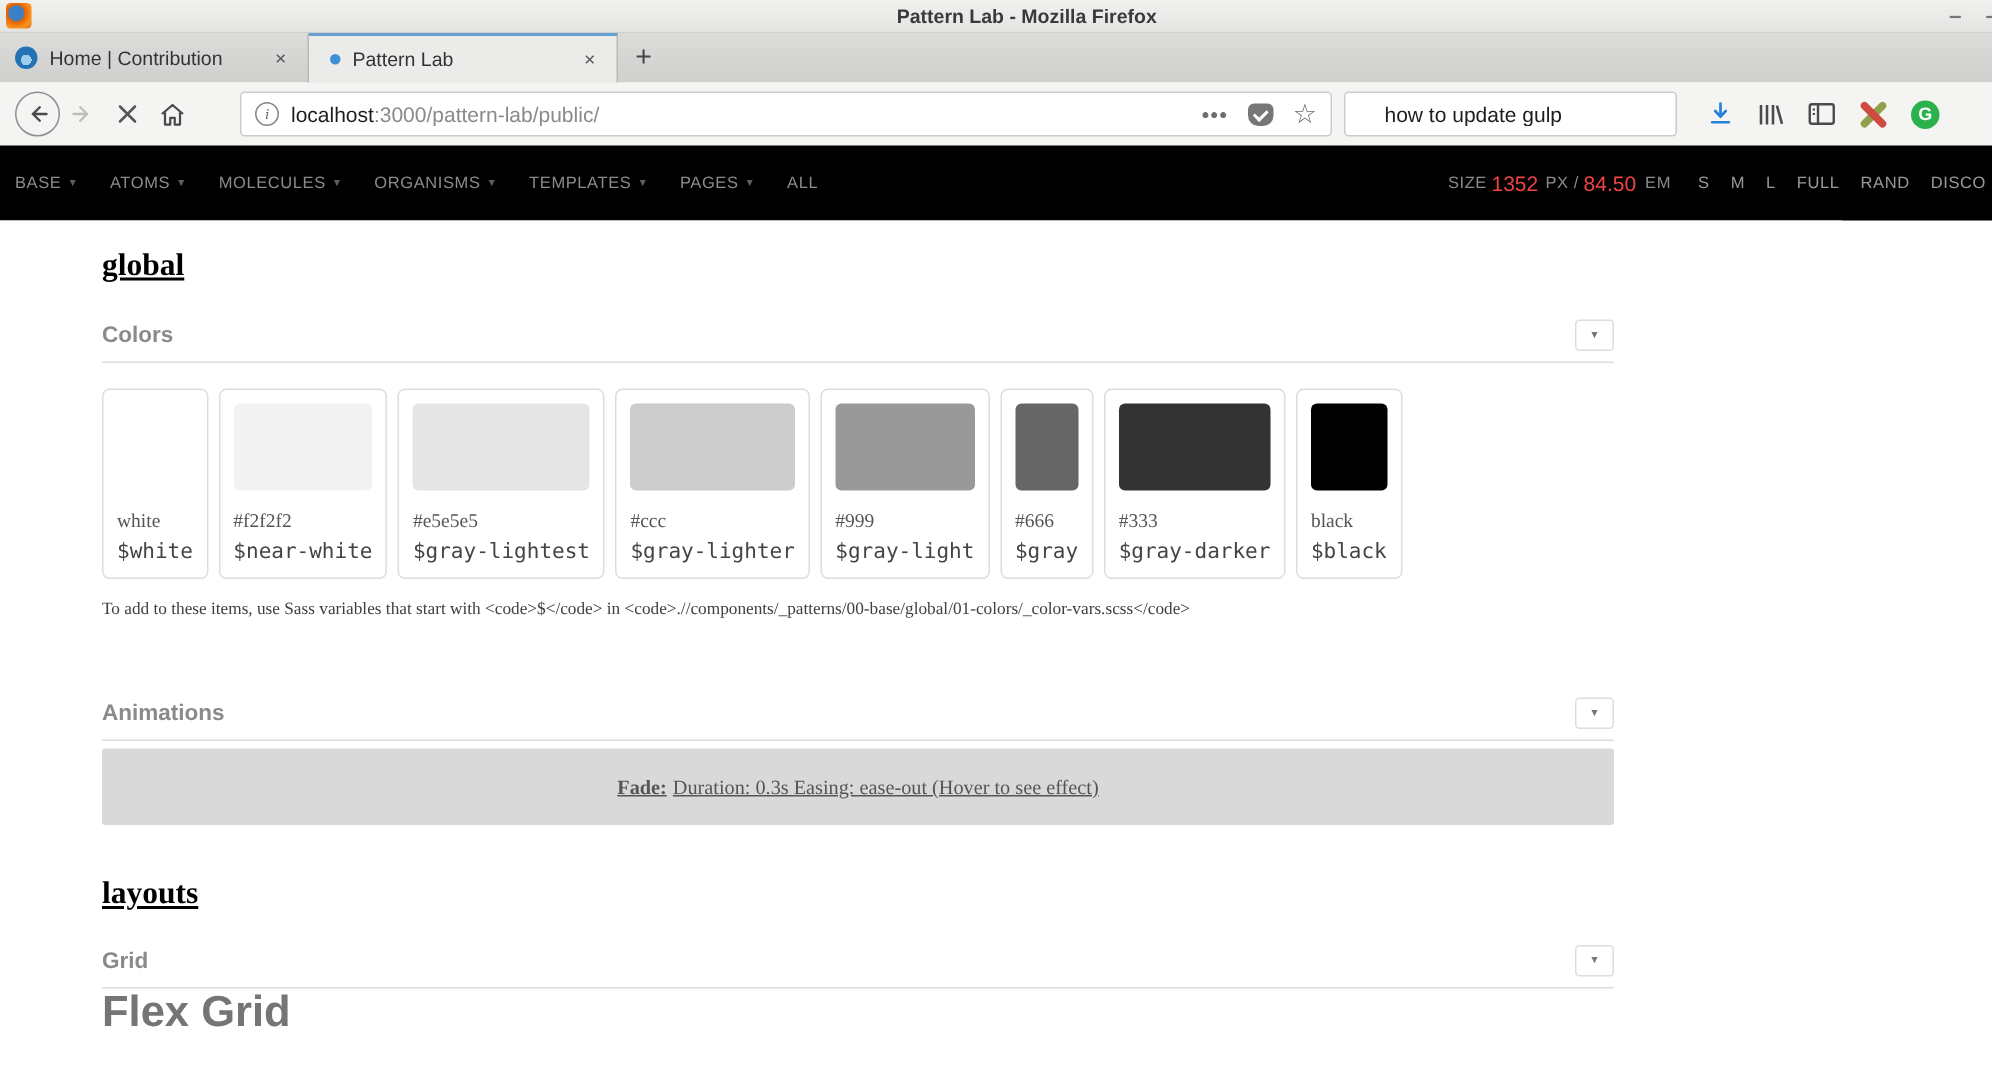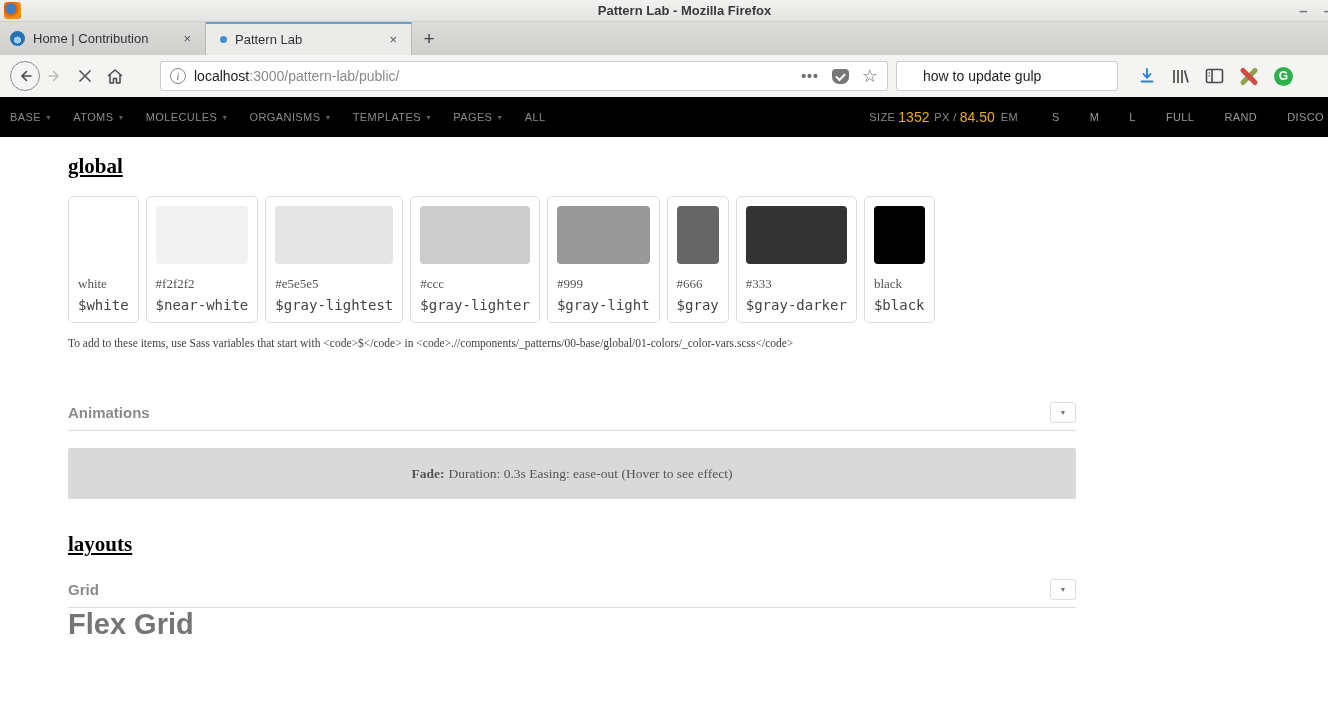--- a/index.html
+++ b/index.html
@@ -56,29 +56,29 @@
   .toolbar-icons { display:flex; align-items:center; gap:15px; margin-left:20px; }
   .lib-icon, .sidebar-icon { display:block; }
   .plugin-x { position:relative; width:20px; height:20px; }
   .plugin-x span { position:absolute; left:-1px; top:8px; width:22px; height:5px; border-radius:3px; }
   .plugin-x .bar-red { background:#cf4a3f; transform:rotate(45deg); }
   .plugin-x .bar-green { background:#8fa14b; transform:rotate(-45deg); }
   .grammarly-icon { width:19px; height:19px; border-radius:50%; background:#2bb24c; color:#fff;
     font-weight:bold; font-size:12px; display:flex; align-items:center; justify-content:center; }
 
   
-  .plbar { height:40px; background:#000; display:flex; align-items:center;
+  .plbar { height:50px; background:#000; display:flex; align-items:center;
     justify-content:space-between; padding:0 4px 0 10px; }
   .pl-left { display:flex; align-items:center; gap:21px; }
   .pl-item { font-size:11px; color:#8b8b8b; letter-spacing:.4px; display:flex; align-items:center; }
   .pl-caret { font-size:7px; color:#5d5d5d; margin-left:4px; }
-  .pl-right { display:flex; align-items:center; gap:30px; }
+  .pl-right { display:flex; align-items:center; gap:14px; }
   .pl-size-group { display:flex; align-items:center; gap:3px; margin-right:4px; }
   .pl-size-label { font-size:11px; color:#8b8b8b; letter-spacing:.4px; }
-  .pl-size-input { width:33px; background:transparent; border:none; color:#eab308; font-size:14px;
+  .pl-size-input { width:33px; background:transparent; border:none; color:#ef4444; font-size:14px;
     padding:0; overflow:hidden; font-family:"Liberation Sans",sans-serif; }
   .pl-size-input.em { width:38px; }
   .pl-ctrl { font-size:11px; color:#9a9a9a; letter-spacing:.4px; }
 
   
   .content { padding:17px 0 0 68px; width:1228px; height:588px; overflow:hidden; background:#fff; }
   .content-inner { width:1008px; }
   .pattern-link { font-family:"Liberation Serif",serif; font-size:21px; font-weight:bold;
     color:#000; text-decoration:underline; display:inline-block; }
   .section-head { display:flex; align-items:center; justify-content:space-between;
@@ -88,23 +88,23 @@
     display:flex; align-items:center; justify-content:center; }
   .toggle-caret { font-size:7px; color:#777; }
   .mt-colors { margin-top:24px; }
   .swatches { display:flex; gap:7px; margin-top:17px; }
   .swatch { border:1px solid #ddd; border-radius:5px; padding:9px; background:#fff; }
   .swatch-block { height:58px; border-radius:4px; margin-bottom:12px; min-width:100%; }
   .swatch-hex { font-family:"Liberation Serif",serif; font-size:13px; color:#555; }
   .swatch-var { font-family:"DejaVu Sans Mono",monospace; font-size:14px; color:#444; margin-top:5px; white-space:nowrap; }
   .footnote { font-family:"Liberation Serif",serif; font-size:11.5px; color:#3f3f3f; margin-top:14px; }
   .mt-anim { margin-top:53px; }
-  .fade-box { margin-top:17px; height:51px; background:#d9d9d9; border-radius:2px;
+  .fade-box { margin-top:5px; height:51px; background:#d9d9d9; border-radius:2px;
     display:flex; align-items:center; justify-content:center;
-    font-family:"Liberation Serif",serif; font-size:13.5px; color:#555; }
+    font-family:"Liberation Serif",serif; font-size:13.5px; color:#555;text-decoration:underline; }
   .fade-bold { font-weight:bold; margin-right:4px; }
   .mt-layouts { margin-top:33px; }
   .mt-grid { margin-top:22px; }
   .flexgrid-title { font-size:29px; font-weight:bold; color:#757575; }
 </style>
 </head>
 <body>
 
 <div class="titlebar">
   <div class="ff-logo"></div>
@@ -244,20 +244,26 @@
     <span class="pl-ctrl">RAND</span>
     <span class="pl-ctrl">DISCO</span>
   </div>
 </div>
 
 <div class="content">
   <div class="content-inner">
 
     <a class="pattern-link">global</a>
 
+    <div class="section-head mt-colors">
+      <span class="section-title">Colors</span>
+      <span class="toggle-btn">
+          <span class="toggle-caret">▼</span>
+        </span>
+    </div>
 
     <div class="swatches">
       <div class="swatch">
         <div class="swatch-block" style="background-color: rgb(255, 255, 255);"></div>
         <div class="swatch-hex">white</div>
         <div class="swatch-var">$white</div>
       </div>
       <div class="swatch">
         <div class="swatch-block" style="background-color: rgb(242, 242, 242);"></div>
         <div class="swatch-hex">#f2f2f2</div>

